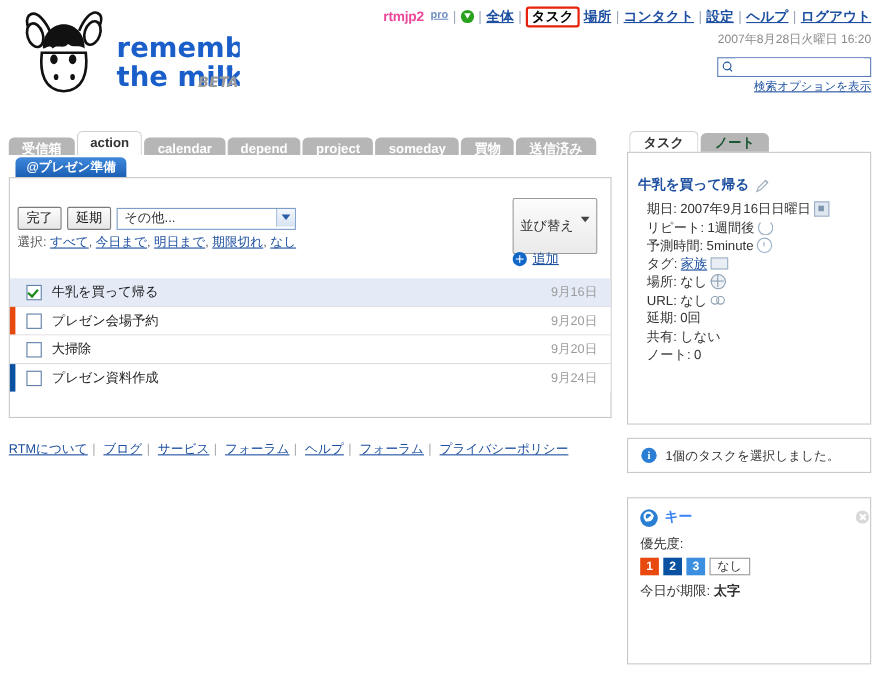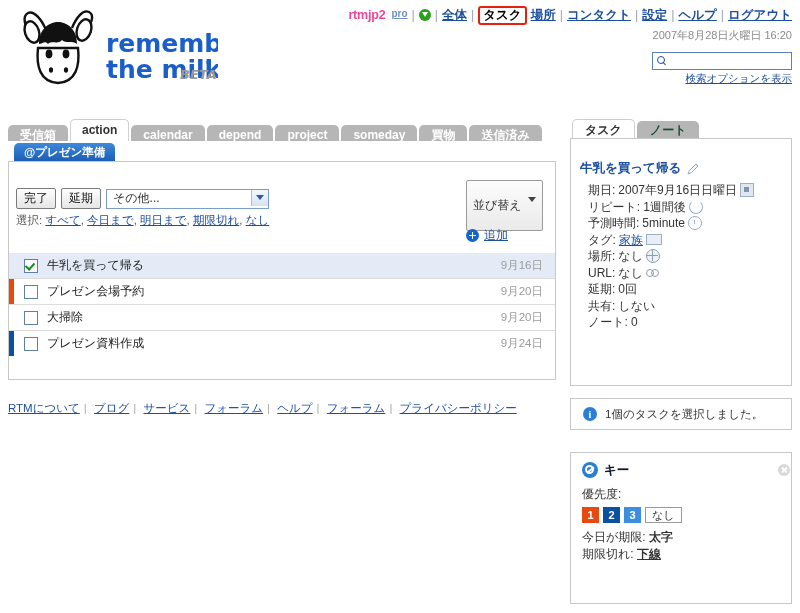--- a/index.html
+++ b/index.html
@@ -148,22 +148,22 @@
 
   #infopanel{position:absolute;left:570px;top:398px;width:222px;height:32px;
     border:1px solid #c8c8c8;background:#fff;box-sizing:border-box;
     display:flex;align-items:center;padding-left:12px;gap:8px;font-size:11.5px;color:#333;}
   .infoicon{width:14px;height:14px;border-radius:50%;background:#2a7fd4;color:#fff;
     font-size:10px;font-weight:bold;display:flex;align-items:center;justify-content:center;
     font-family:"Liberation Serif",serif;}
 
   #keypanel{position:absolute;left:570px;top:452px;width:222px;height:152px;
     border:1px solid #c8c8c8;background:#fff;box-sizing:border-box;}
-  #keyhead{position:absolute;left:582px;top:462px;display:flex;align-items:flex-start;gap:6px;
-    font-size:12.5px;font-weight:bold;color:#0f172a;}
+  #keyhead{position:absolute;left:582px;top:462px;display:flex;align-items:center;gap:6px;
+    font-size:12.5px;font-weight:bold;color:#3b82f6;}
   .keyic{width:16px;height:16px;border-radius:50%;background:#2a7fd4;position:relative;}
   .keyic:after{content:"";position:absolute;left:4px;top:7px;width:9px;height:2px;
     background:#fff;transform:rotate(-38deg);}
   .keyic:before{content:"";position:absolute;left:2.5px;top:2.5px;width:5px;height:5px;
     border:2px solid #fff;border-radius:50%;}
   #keyclose{position:absolute;right:10px;top:464px;width:12px;height:12px;border-radius:50%;
     background:#d8d8d8;cursor:pointer;}
   #keyclose:before,#keyclose:after{content:"";position:absolute;left:2.5px;top:5.2px;
     width:7px;height:1.6px;background:#fff;}
   #keyclose:before{transform:rotate(45deg);} #keyclose:after{transform:rotate(-45deg);}
@@ -406,17 +406,13 @@
   <div id="prios">
     <span class="pbox" style="background:#e8490f;">1</span>
     <span class="pbox" style="background:#0a51a1;">2</span>
     <span class="pbox" style="background:#3c8fe0;">3</span>
     <span class="pnone">なし</span>
   </div>
   <div>
     <span>今日が期限:</span>
     <span class="bolded">太字</span>
   </div>
-  <div>
-    <span>期限切れ:</span>
-    <span class="bolded underlined">下線</span>
-  </div>
 </div>
 
 </body></html>

